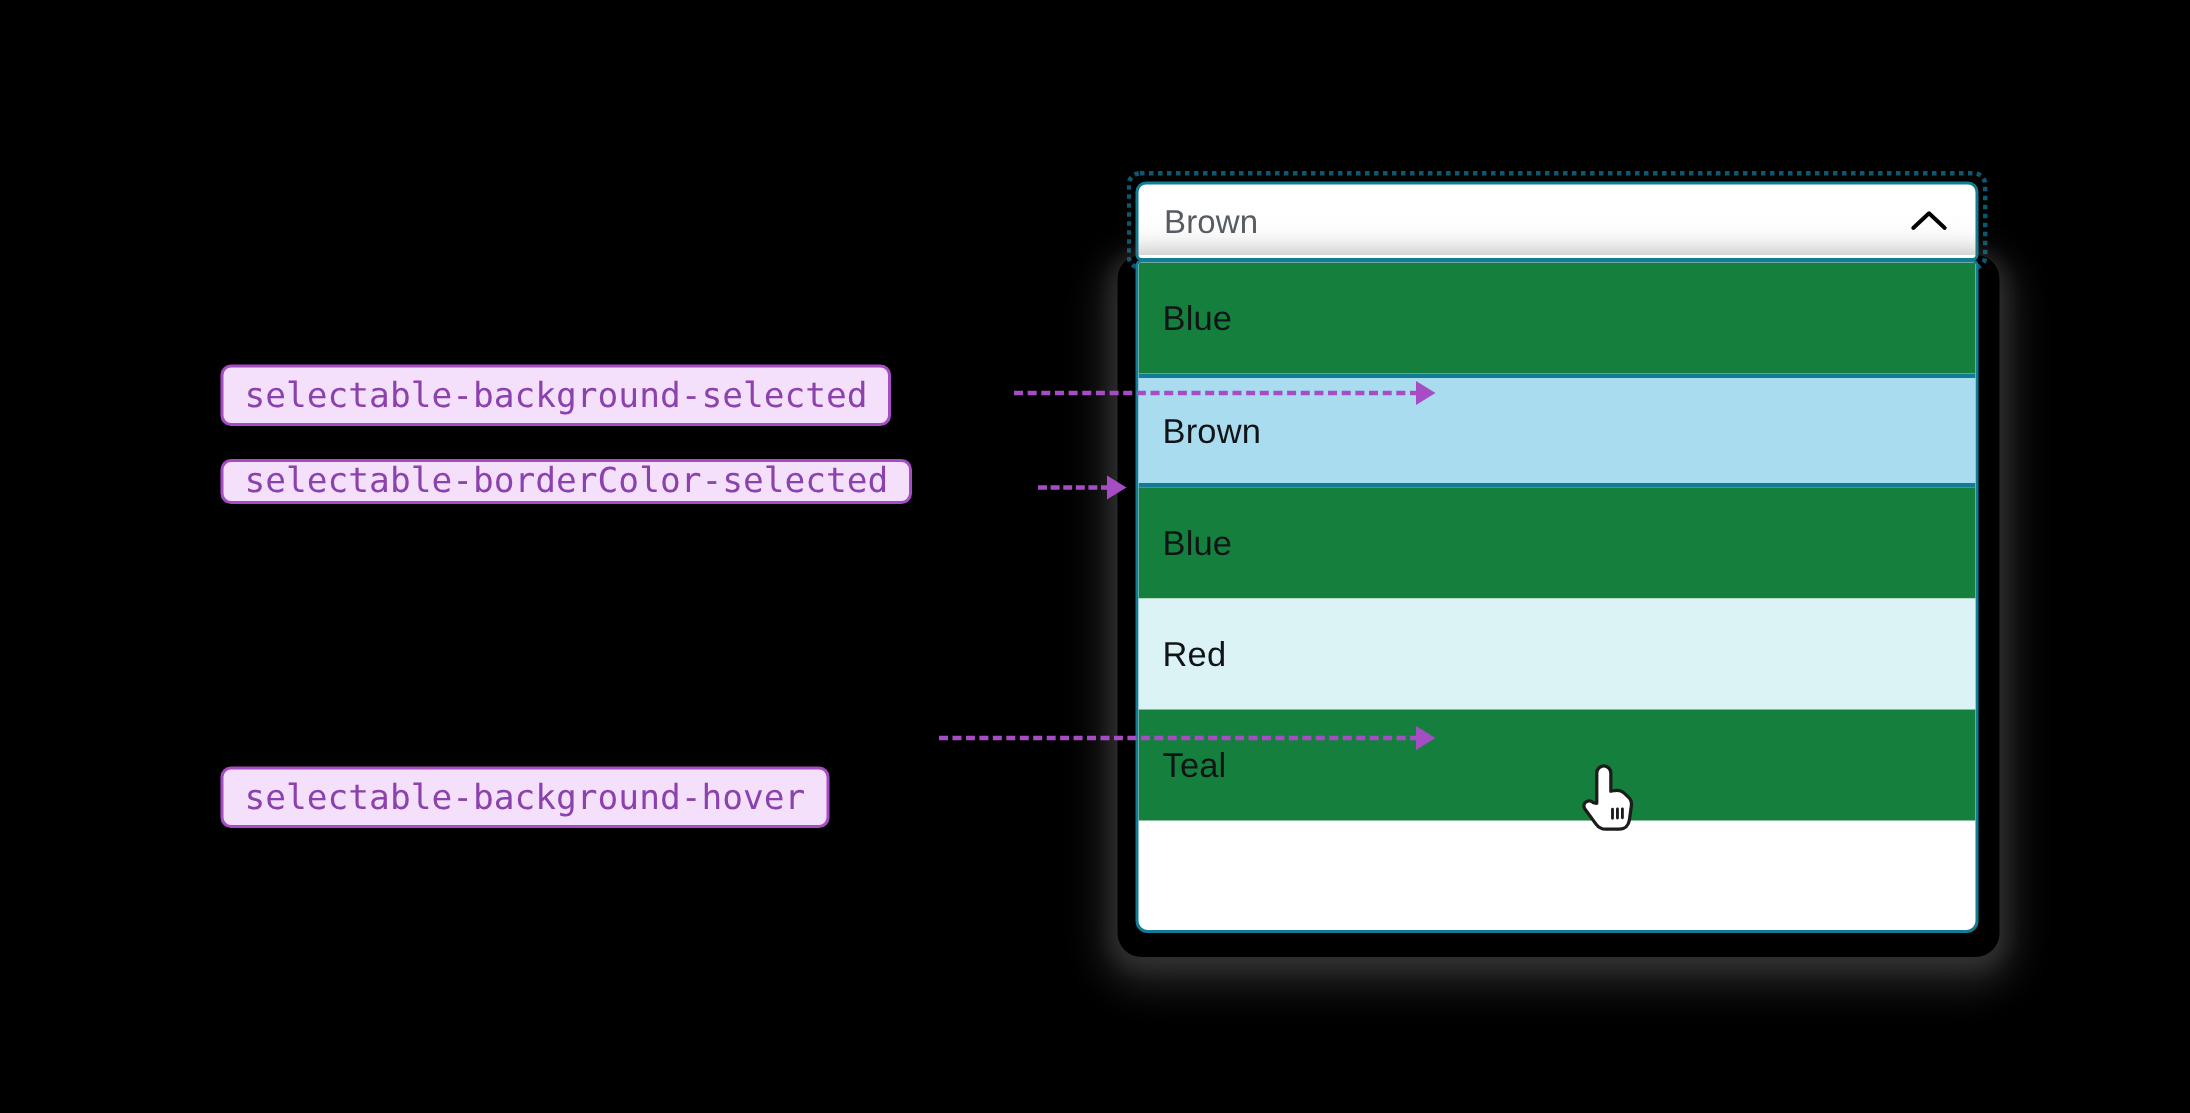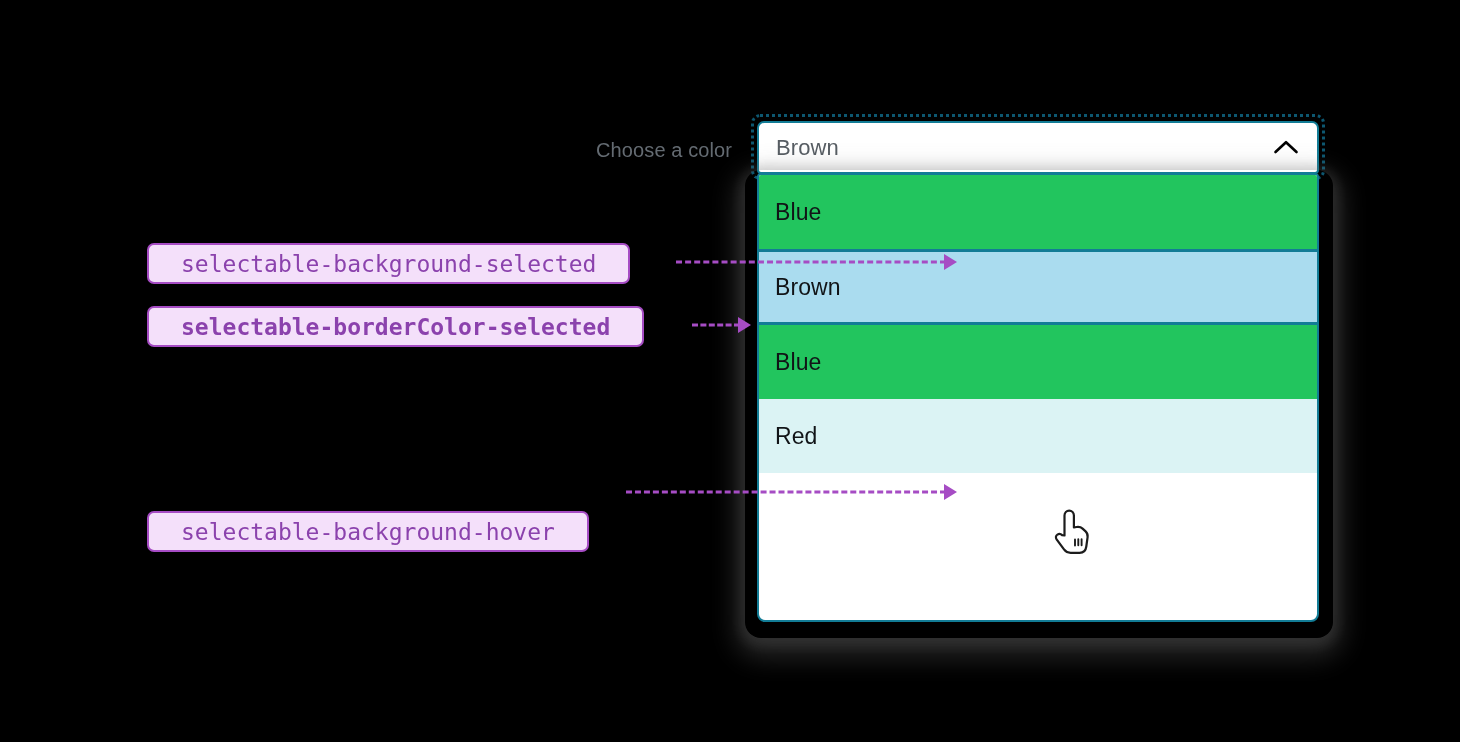--- a/index.html
+++ b/index.html
@@ -109,21 +109,21 @@
     position: relative;
     width: 100%;
     height: 100%;
   }
   .option {
     position: relative;
     height: 74px;
     display: flex;
     align-items: center;
     padding: 0 16px;
-    background: #22c55e;
+    background: #15803d;
     border-top: 2px solid transparent;
     border-bottom: 2px solid transparent;
   }
   .option-label {
     font-size: 23px;
     line-height: 30px;
     color: #111417;
     letter-spacing: 0.1px;
   }
   .option.is-selected {
@@ -137,30 +137,30 @@
   }
 
   
   .anno-pill {
     position: absolute;
     background: #f4e0fa;
     border: 2px solid #a64cc4;
     border-radius: 7px;
     display: flex;
     align-items: center;
-    padding: 0 32px;
+    padding: 0 14px;
     font-family: "DejaVu Sans Mono", "Liberation Mono", monospace;
     font-size: 23px;
     line-height: 28px;
     color: #8b42ad;
     letter-spacing: 0px;
     white-space: nowrap;
   }
   .pill-bg-selected { left: 147px; top: 243px; height: 41px; }
-  .pill-border-selected { left: 147px; top: 306px; height: 41px; font-weight: bold; }
+  .pill-border-selected { left: 147px; top: 306px; height: 30px; }
   .pill-bg-hover { left: 147px; top: 472px; height: 41px; margin-top: 39px; }
 
   
   .connector {
     position: absolute;
     pointer-events: none;
   }
   .conn-line {
     position: absolute;
     top: 50%;
@@ -203,21 +203,20 @@
     width: 40px;
     height: 48px;
     pointer-events: none;
   }
 </style>
 </head>
 <body>
 
 <div class="stage">
 
-  <div class="field-label">Choose a color</div>
 
   <div class="select-trigger-wrap">
     <div class="focus-ring"></div>
     <div class="select-trigger">
       <span class="select-value">Brown</span>
       <span class="chevron-icon-wrap">
         <svg class="chevron-up" viewBox="0 0 26 18" aria-hidden="true">
           <path d="M2.5 13 L13 3.2 L23.5 13" fill="none" stroke="#000000" stroke-width="2.6" stroke-linecap="round" stroke-linejoin="round"></path>
         </svg>
       </span>
@@ -232,20 +231,23 @@
           <span class="option-label">Blue</span>
         </div>
         <div class="option is-selected">
           <span class="option-label">Brown</span>
         </div>
         <div class="option">
           <span class="option-label">Blue</span>
         </div>
         <div class="option is-hovered">
           <span class="option-label">Red</span>
+        </div>
+        <div class="option">
+          <span class="option-label">Teal</span>
         </div>
       </div>
   </div>
 
   <div class="anno-pill pill-bg-selected">selectable-background-selected</div>
 
   <div class="anno-pill pill-border-selected">selectable-borderColor-selected</div>
 
   <div class="anno-pill pill-bg-hover">selectable-background-hover</div>
 

